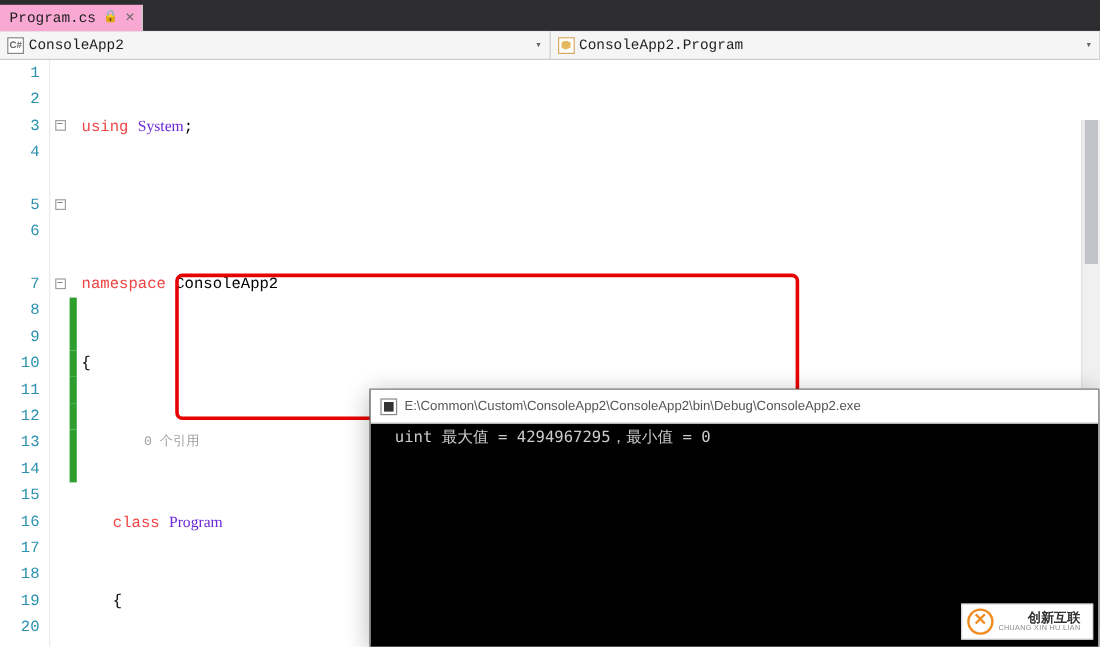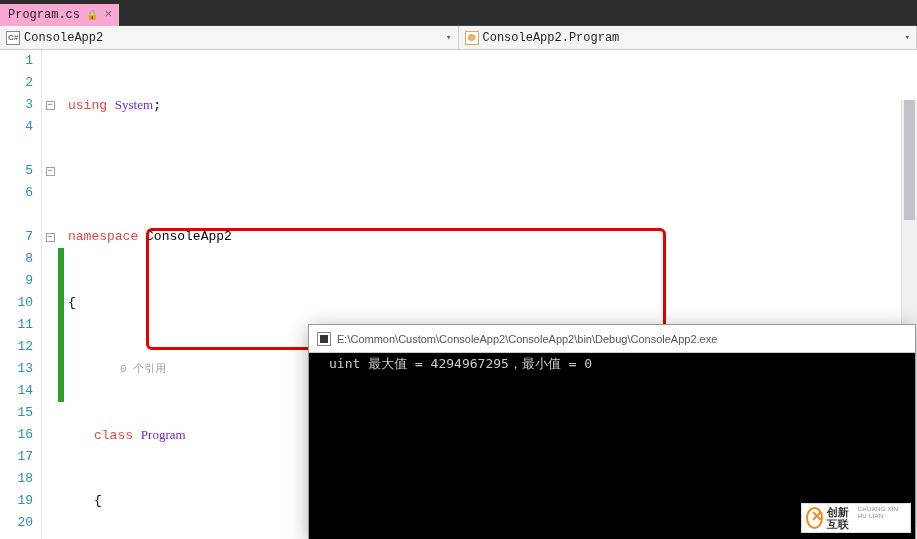--- a/index.html
+++ b/index.html
@@ -211,21 +211,21 @@
     position: relative;
   }
   .watermark .logo::after {
     content: "✕";
     color: #f08a1d;
     position: absolute;
     left: 3px; top: -1px;
     font-size: 14px;
     font-weight: bold;
   }
-  .watermark .txt { display: flex; flex-direction: row; line-height: 1.1; }
+  .watermark .txt { display: flex; flex-direction: column; line-height: 1.1; align-items: flex-end; }
   .watermark .txt .t1 { font-size: 11px; color: #333; font-weight: bold; }
   .watermark .txt .t2 { font-size: 6px; color: #888; letter-spacing: 0.3px; }
   .scrollbar-v {
     position: absolute;
     right: 0; top: 50px; bottom: 16px;
     width: 16px;
     background: #f0f0f0;
     border-left: 1px solid #e0e0e0;
   }
   .scrollbar-v .thumb {

